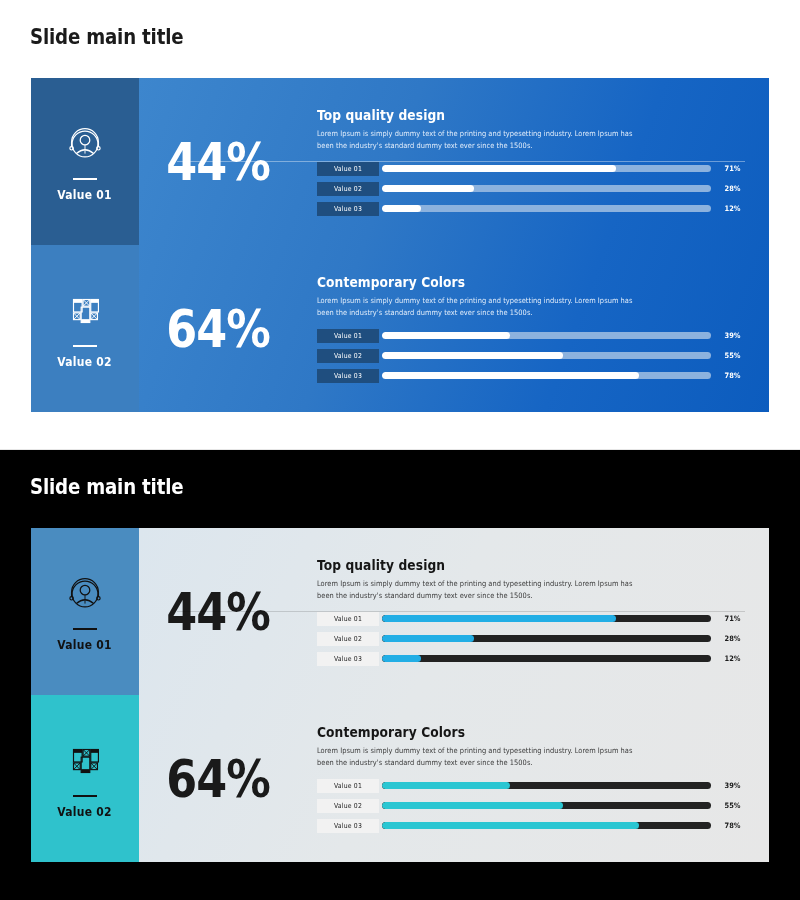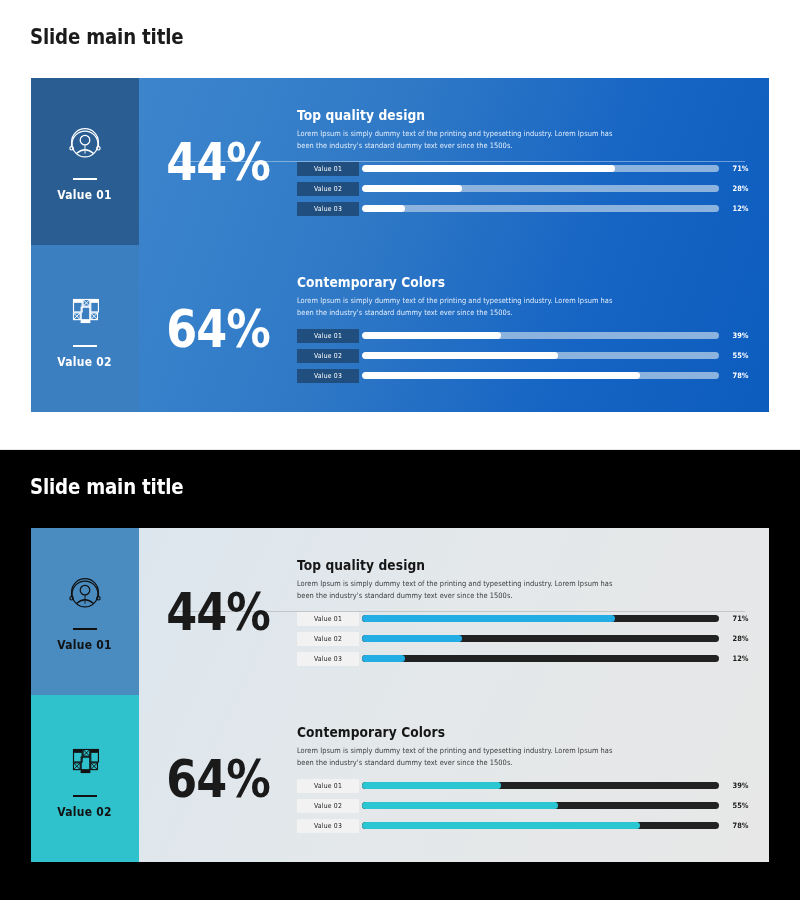--- a/index.html
+++ b/index.html
@@ -100,21 +100,21 @@
     text-align: center;
     font-size: 52px;
     font-weight: 700;
     line-height: 1;
     letter-spacing: -1px;
     transform: scaleX(0.95);
   }
   .slide-light .big-pct { color: #ffffff; }
   .slide-dark  .big-pct { color: #1a1a1a; }
 
-  .content { flex: 1 1 auto; padding-right: 16px; }
+  .content { flex: 1 1 auto; padding-right: 24px; margin-left: 20px; }
 
   .sec-title {
     font-size: 14.5px;
     font-weight: 700;
     letter-spacing: 0.1px;
     margin-bottom: 5px;
     transform: scaleX(0.94);
     transform-origin: left center;
   }
   .slide-light .sec-title { color: #ffffff; }

